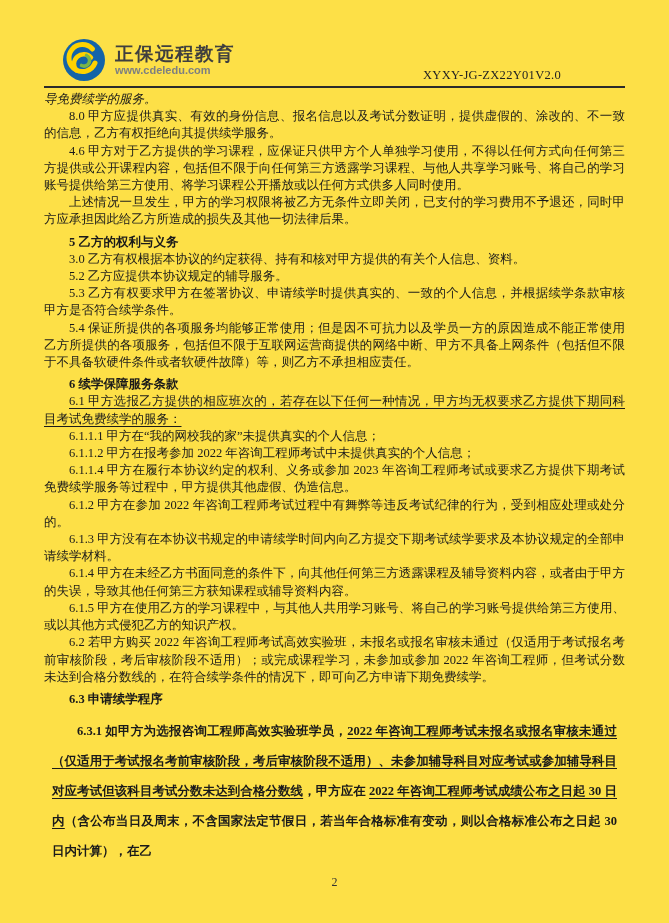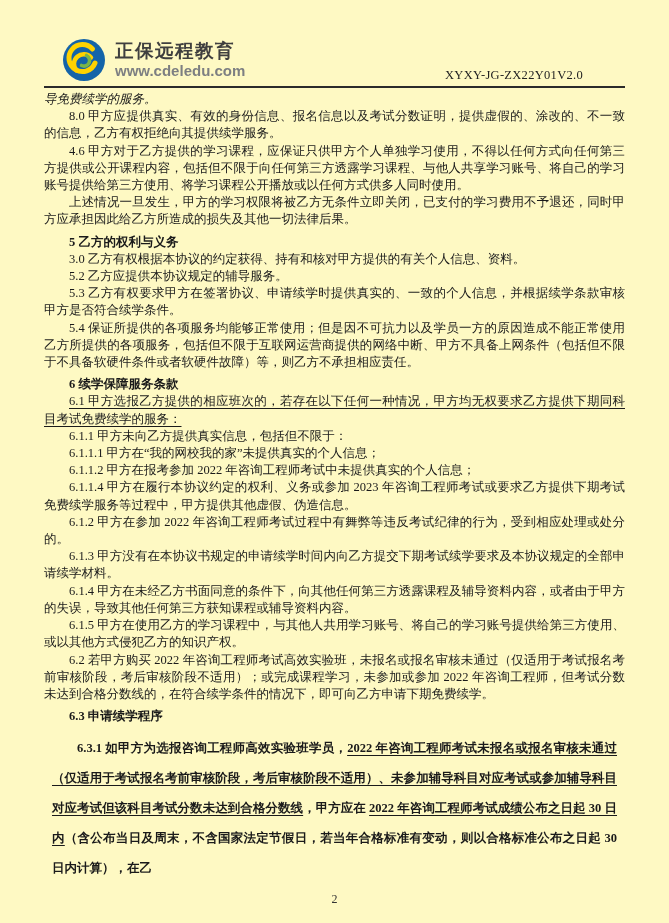--- a/index.html
+++ b/index.html
@@ -1,20 +1,20 @@
 <!DOCTYPE html>
 <html lang="zh"><head>
 <meta charset="utf-8">
 <style>
   html,body { margin:0; padding:0; background:#888; }
   .page {
     position: relative;
     width: 669px; height: 923px;
     margin: 0 auto;
-    background: #fef9c3;
+    background: #fde047;
     font-family: "Liberation Serif", "DejaVu Serif", serif;
     color: #1a1a1a;
     overflow: hidden;
     box-sizing: border-box;
   }
   
   .header {
     position: relative;
     margin: 0 44px;
     padding-top: 36px;
@@ -26,24 +26,24 @@
     display: flex; align-items: center; gap: 9px;
   }
   .logo { width: 44px; height: 44px; flex: 0 0 auto; }
   .brand-text { display: flex; flex-direction: column; line-height: 1.05; }
   .brand-name {
     font-family: "Liberation Sans", "DejaVu Sans", sans-serif;
     font-size: 18.5px; font-weight: bold; color: #3f3f3f; letter-spacing: 1.5px;
   }
   .brand-url {
     font-family: "Liberation Sans", "DejaVu Sans", sans-serif;
-    font-size: 15px; font-weight: bold; color: #7d7f82; margin-top: 2px;
+    font-size: 11px; font-weight: bold; color: #7d7f82; margin-top: 2px;
   }
   .doc-code {
-    position: absolute; right: 42px; bottom: 3px;
+    position: absolute; right: 64px; bottom: 3px;
     font-size: 12.5px; color: #222; letter-spacing: 0.3px;
   }
   
   .doc-body {
     margin: 0 44px;
     padding-top: 3px;
     font-size: 12.5px;
     line-height: 17.2px;
     text-align: justify;
   }
@@ -85,21 +85,20 @@
     <p class="para">上述情况一旦发生，甲方的学习权限将被乙方无条件立即关闭，已支付的学习费用不予退还，同时甲方应承担因此给乙方所造成的损失及其他一切法律后果。</p>
 
     <p class="heading">5 乙方的权利与义务</p>
     <p class="para">3.0 乙方有权根据本协议的约定获得、持有和核对甲方提供的有关个人信息、资料。</p>
     <p class="para">5.2 乙方应提供本协议规定的辅导服务。</p>
     <p class="para">5.3 乙方有权要求甲方在签署协议、申请续学时提供真实的、一致的个人信息，并根据续学条款审核甲方是否符合续学条件。</p>
     <p class="para">5.4 保证所提供的各项服务均能够正常使用；但是因不可抗力以及学员一方的原因造成不能正常使用乙方所提供的各项服务，包括但不限于互联网运营商提供的网络中断、甲方不具备上网条件（包括但不限于不具备软硬件条件或者软硬件故障）等，则乙方不承担相应责任。</p>
 
     <p class="heading">6 续学保障服务条款</p>
     <p class="para"><span class="u">6.1 甲方选报乙方提供的相应班次的，若存在以下任何一种情况，甲方均无权要求乙方提供下期同科目考试免费续学的服务：</span></p>
-    <p class="para">6.1.1 甲方未向乙方提供真实信息，包括但不限于：</p>
     <p class="para">6.1.1.1 甲方在“我的网校我的家”未提供真实的个人信息；</p>
     <p class="para">6.1.1.2 甲方在报考参加 2022 年咨询工程师考试中未提供真实的个人信息；</p>
     <p class="para">6.1.1.4 甲方在履行本协议约定的权利、义务或参加 2023 年咨询工程师考试或要求乙方提供下期考试免费续学服务等过程中，甲方提供其他虚假、伪造信息。</p>
     <p class="para">6.1.2 甲方在参加 2022 年咨询工程师考试过程中有舞弊等违反考试纪律的行为，受到相应处理或处分的。</p>
     <p class="para">6.1.3 甲方没有在本协议书规定的申请续学时间内向乙方提交下期考试续学要求及本协议规定的全部申请续学材料。</p>
     <p class="para">6.1.4 甲方在未经乙方书面同意的条件下，向其他任何第三方透露课程及辅导资料内容，或者由于甲方的失误，导致其他任何第三方获知课程或辅导资料内容。</p>
     <p class="para">6.1.5 甲方在使用乙方的学习课程中，与其他人共用学习账号、将自己的学习账号提供给第三方使用、或以其他方式侵犯乙方的知识产权。</p>
     <p class="para">6.2 若甲方购买 2022 年咨询工程师考试高效实验班，未报名或报名审核未通过（仅适用于考试报名考前审核阶段，考后审核阶段不适用）；或完成课程学习，未参加或参加 2022 年咨询工程师，但考试分数未达到合格分数线的，在符合续学条件的情况下，即可向乙方申请下期免费续学。</p>
 
     <p class="heading">6.3 申请续学程序</p>

